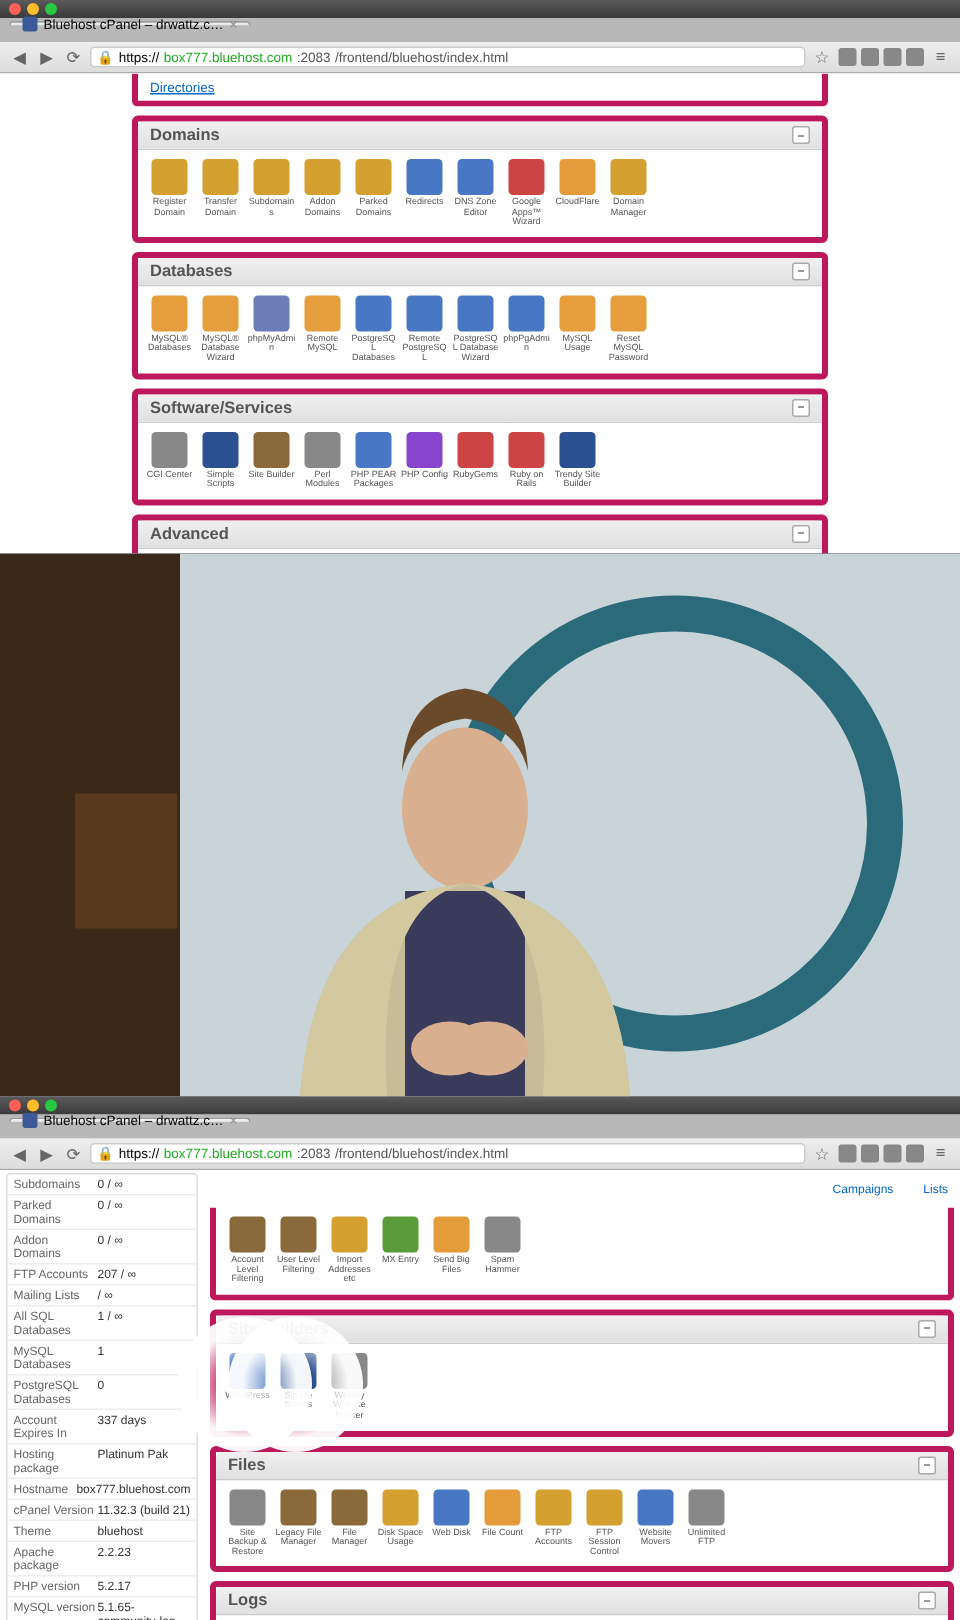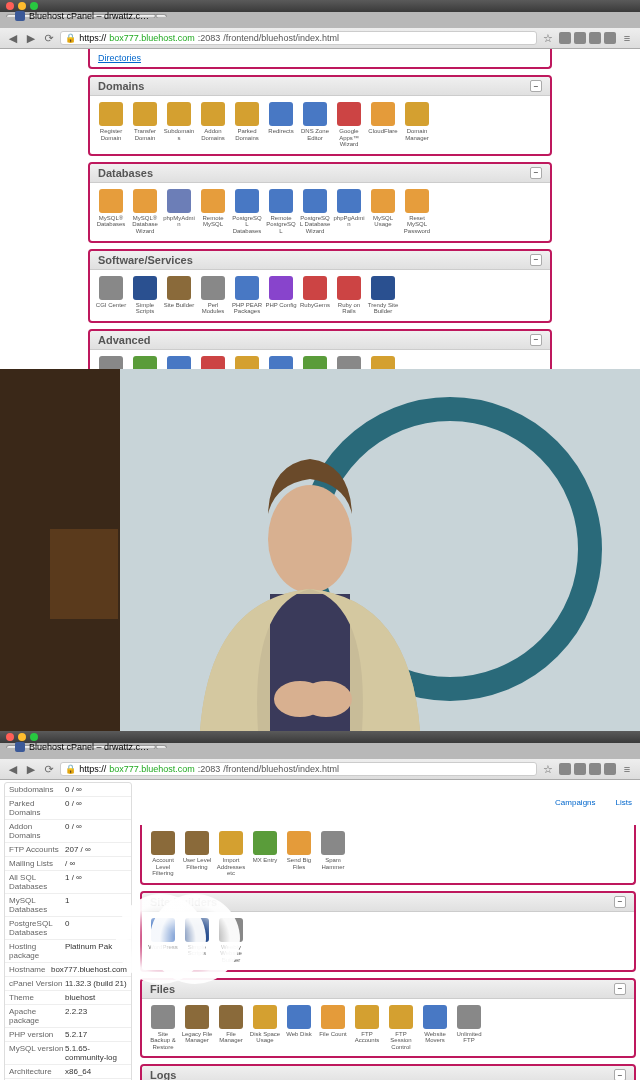--- a/index.html
+++ b/index.html
@@ -14,38 +14,38 @@
 .favicon{width:10px;height:10px;background:#3b5998;border-radius:2px}
 .urlbar{display:flex;align-items:center;padding:3px 6px;gap:4px;background:linear-gradient(#eee,#ddd);height:20px}
 .nav-btn{width:14px;height:14px;display:flex;align-items:center;justify-content:center;color:#666;font-size:11px}
 .url-field{flex:1;background:#fff;border:1px solid #ccc;border-radius:3px;padding:1px 4px;font-size:9px;display:flex;align-items:center;gap:3px}
 .lock{color:#2a2}.url-host{color:#2a2}.url-path{color:#555}
 .ext-icons{display:flex;gap:3px}
 .ext-icon{width:12px;height:12px;background:#888;border-radius:2px}
 .cpanel-body{display:flex;background:#fff}
 .cpanel-left{width:80px}
 .cpanel-main{flex:1;padding:0 8px}
-.section{border:2px solid #be185d;border-radius:4px;margin-bottom:6px;background:#fff}
+.section{border:4px solid #be185d;border-radius:4px;margin-bottom:6px;background:#fff}
 .section-head{background:linear-gradient(#f0f0f0,#e0e0e0);border-bottom:1px solid #ccc;padding:3px 8px;font-size:11px;font-weight:bold;color:#555;display:flex;justify-content:space-between;align-items:center;border-radius:4px 4px 0 0}
 .collapse-btn{width:12px;height:12px;border:1px solid #aaa;border-radius:2px;background:#fff;font-size:8px;display:flex;align-items:center;justify-content:center;color:#666}
 .icon-grid{display:flex;flex-wrap:wrap;padding:4px;gap:0}
 .icon-item{width:34px;display:flex;flex-direction:column;align-items:center;padding:2px 1px;text-align:center}
 .icon-box{width:24px;height:24px;border-radius:3px;margin-bottom:2px;display:flex;align-items:center;justify-content:center;font-size:14px}
 .icon-label{font-size:6px;color:#555;line-height:1.1;word-wrap:break-word;width:100%}
 .first-link{font-size:9px;color:#06c;padding:4px 8px;text-decoration:underline}
 
 .video-segment{width:640px;height:362px;background:#2a3540;position:relative;overflow:hidden}
 
 .lower-cpanel{display:flex;background:#fff}
 .stats-panel{width:128px;background:#fff;border:1px solid #ddd;border-radius:3px;margin:2px 4px;font-size:8px}
 .stats-row{display:flex;padding:2px 4px;border-bottom:1px solid #eee}
 .stats-label{width:56px;color:#666}
 .stats-val{flex:1;color:#333}
 .right-col{flex:1;padding:0 4px}
-.top-links{display:flex;justify-content:flex-end;gap:20px;font-size:8px;color:#06c;padding:18px 4px}
+.top-links{display:flex;justify-content:flex-end;gap:20px;font-size:8px;color:#06c;padding:8px 4px}
 
 
 .c-orange{background:#e49b3a}.c-blue{background:#4878c4}.c-green{background:#5a9c3a}
 .c-red{background:#c44}.c-purple{background:#84c}.c-gray{background:#888}
 .c-gold{background:#d4a030}.c-mysql{background:#e69d3c}
 .c-php{background:#6c7eb7}.c-dblue{background:#2a5090}.c-brown{background:#8a6a3a}
 
 .highlight-circle{position:relative}
 .highlight-circle::before{content:"";position:absolute;width:90px;height:90px;border-radius:50%;background:radial-gradient(circle,rgba(255,255,255,0) 20%,rgba(255,255,255,0.95) 55%);left:-30px;top:-22px;pointer-events:none;z-index:1}
 </style>
@@ -356,20 +356,24 @@
         </div>
         <div class="stats-row">
           <div class="stats-label">MySQL Databases</div>
           <div class="stats-val">1</div>
         </div>
         <div class="stats-row">
           <div class="stats-label">PostgreSQL Databases</div>
           <div class="stats-val">0</div>
         </div>
         <div class="stats-row">
+          <div class="stats-label">Account Expires In</div>
+          <div class="stats-val">337 days</div>
+        </div>
+        <div class="stats-row">
           <div class="stats-label">Hosting package</div>
           <div class="stats-val">Platinum Pak</div>
         </div>
         <div class="stats-row">
           <div class="stats-label">Hostname</div>
           <div class="stats-val">box777.bluehost.com</div>
         </div>
         <div class="stats-row">
           <div class="stats-label">cPanel Version</div>
           <div class="stats-val">11.32.3 (build 21)</div>

